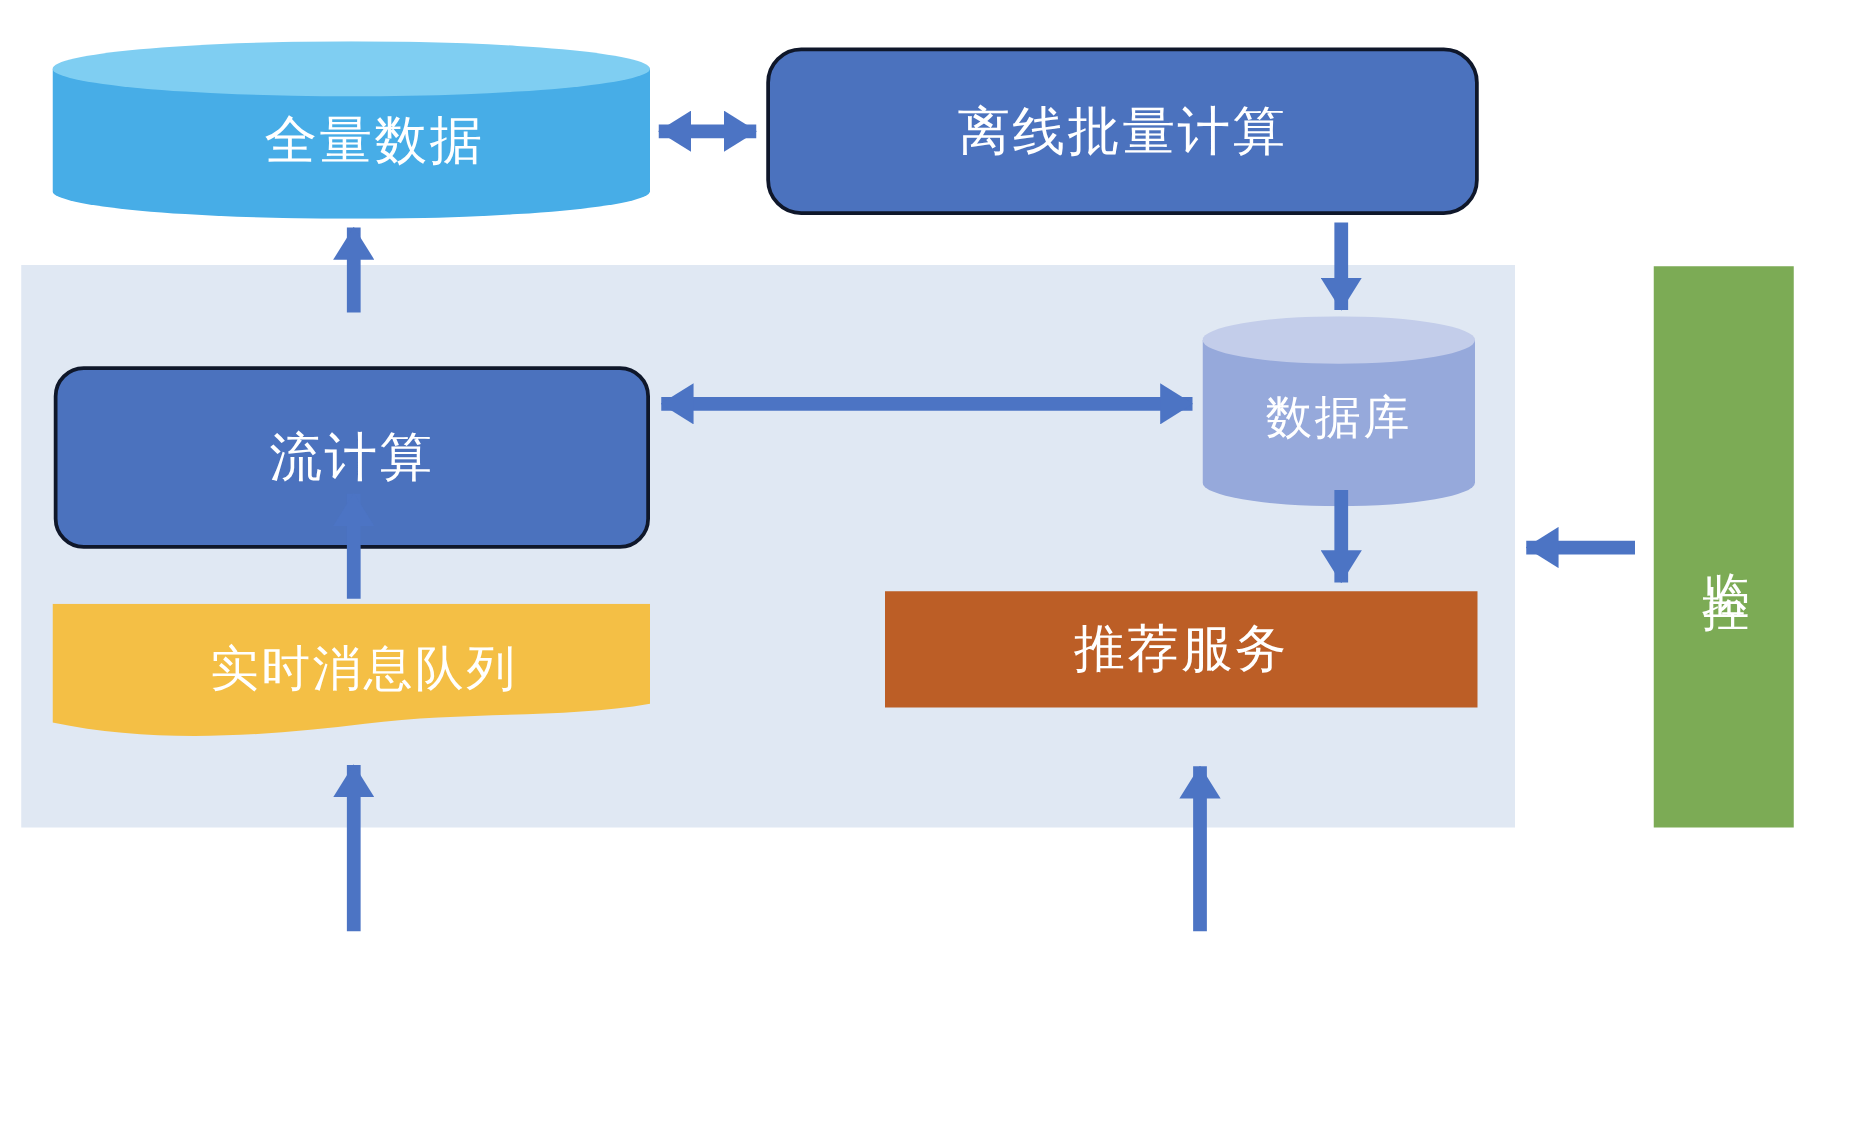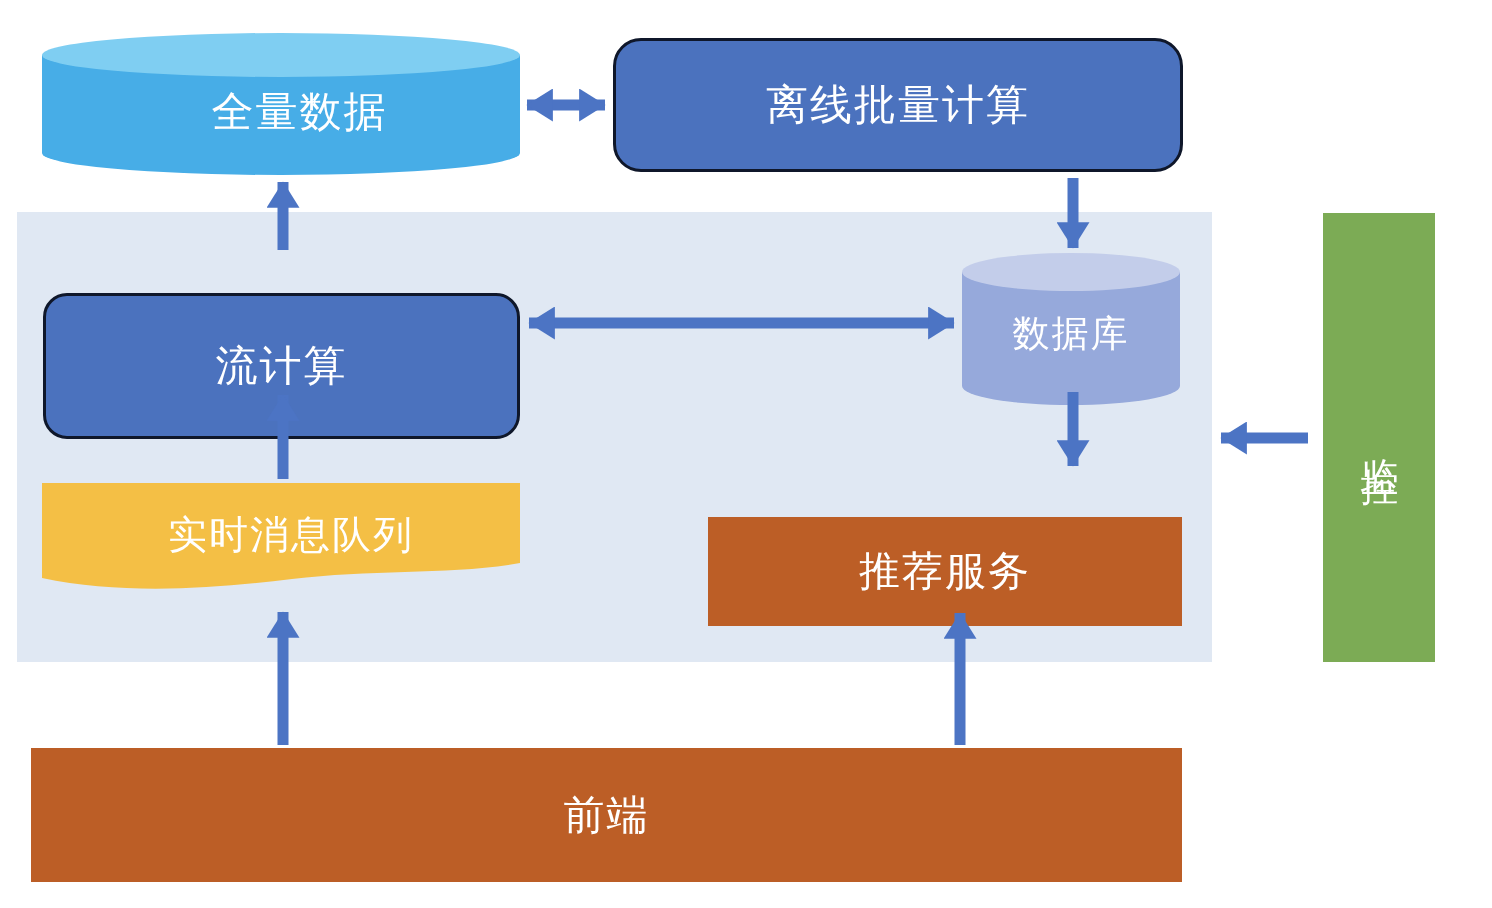--- a/index.html
+++ b/index.html
@@ -14,21 +14,21 @@
   }
   .node-label{
     position:absolute;inset:0;display:flex;align-items:center;justify-content:center;
     color:#ffffff;font-size:42px;letter-spacing:2px;white-space:nowrap;
   }
   .blue-box{
     background:#4B72BE;border:3px solid #0f172a;box-sizing:border-box;
   }
   .box-offline{left:613px;top:38px;width:570px;height:134px;border-radius:28px;}
   .box-stream{left:43px;top:253px;width:477px;height:146px;border-radius:24px;margin-top:40px;}
-  .box-rec{left:708px;top:473px;width:474px;height:109px;background:#BC5E26;margin-top:44px;}
+  .box-rec{left:708px;top:473px;width:474px;height:93px;background:#BC5E26;}
   .box-rec .node-label{font-size:41px;}
   .box-front{left:31px;top:748px;width:1151px;height:134px;background:#BC5E26;}
   .box-front .node-label{font-size:41px;}
   .cyl-full{left:42px;top:33px;width:478px;height:142px;}
   .cyl-full .node-label{padding-top:16px;padding-left:37px;}
   .cyl-db{left:962px;top:253px;width:218px;height:152px;}
   .cyl-db .node-label{font-size:37px;padding-top:10px;}
   .wave-mq{left:42px;top:483px;width:478px;height:122px;}
   .wave-mq .node-label{font-size:39px;padding-bottom:18px;padding-left:20px;}
   .monitor{
@@ -81,23 +81,20 @@
     <svg class="abs" style="left:0;top:0" width="478" height="122" viewBox="0 0 478 122">
       <path d="M0,0 L478,0 L478,80 C410,92 330,86 250,96 C170,106 80,112 0,95 Z" fill="#F4BF45"></path>
     </svg>
     <div class="node-label">实时消息队列</div>
   </div>
 
   <div class="abs box-rec">
     <div class="node-label">推荐服务</div>
   </div>
 
-  <div class="abs box-front">
-    <div class="node-label">前端</div>
-  </div>
 
   <svg class="abs edges" viewBox="0 0 1492 908">
     <defs>
       <marker id="ah" viewBox="0 0 2.4 3" markerWidth="2.4" markerHeight="3" refX="2.35" refY="1.5" orient="auto-start-reverse" markerUnits="strokeWidth">
         <path d="M0,0 L2.4,1.5 L0,3 Z" fill="#4C74C4"></path>
       </marker>
     </defs>
     <g stroke="#4C74C4" stroke-width="11" fill="none">
       <path d="M527,105 H605" marker-start="url(#ah)" marker-end="url(#ah)"></path>
       <path d="M1073,178 V248" marker-end="url(#ah)"></path>

